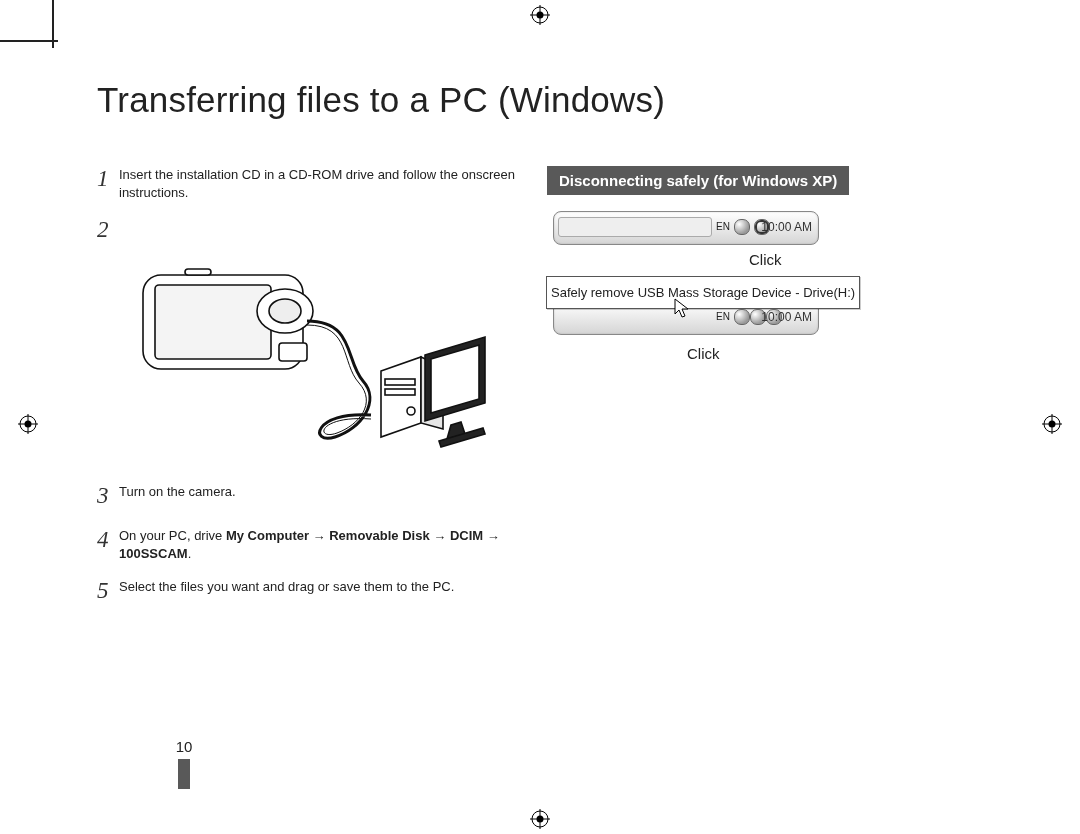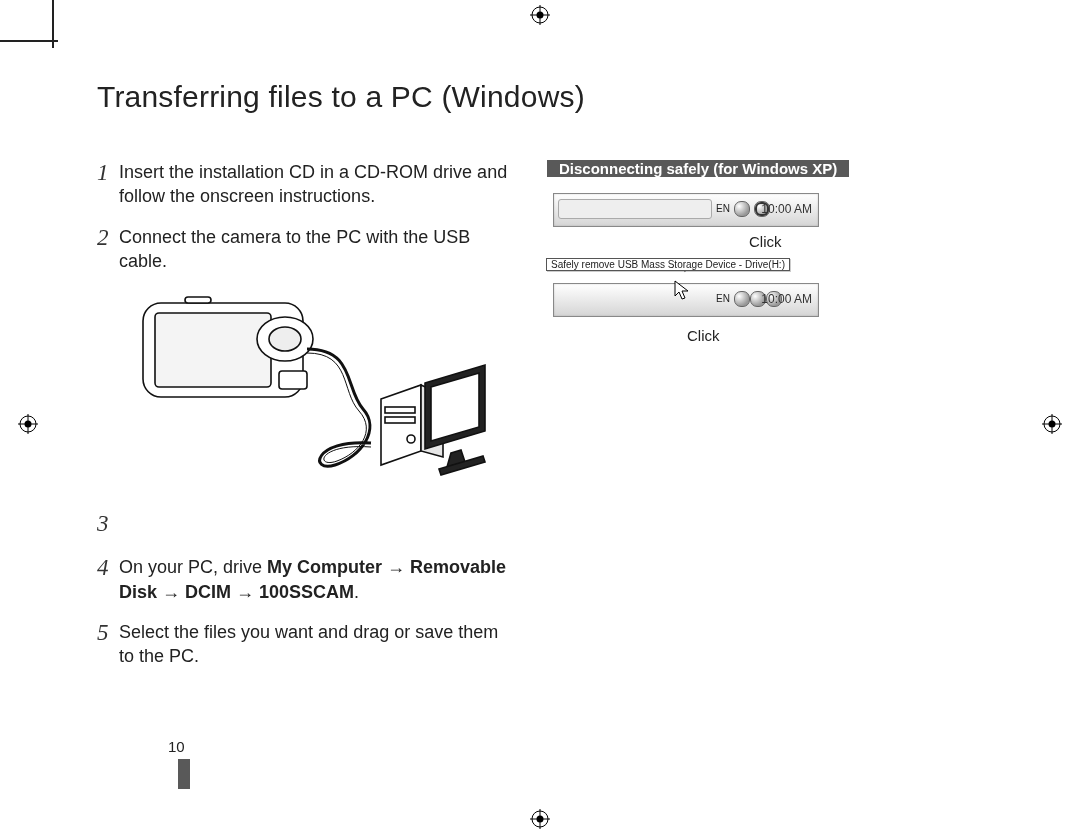--- a/index.html
+++ b/index.html
@@ -5,42 +5,42 @@
 html,body{margin:0;padding:0;width:1080px;height:834px;background:#fff;font-family:Arial,Helvetica,sans-serif;color:#222;position:relative}
 .crop-h{position:absolute;top:40px;left:-2px;width:60px;height:2px;background:#222}
 .crop-v{position:absolute;top:-2px;left:52px;width:2px;height:50px;background:#222}
 .reg{position:absolute;width:20px;height:20px}
 .reg svg{width:20px;height:20px}
 .reg.top{left:530px;top:5px}
 .reg.bottom{left:530px;bottom:5px}
 .reg.left{left:18px;top:414px}
 .reg.right{right:18px;top:414px}
 .page{position:absolute;left:97px;top:80px;width:920px}
-h1{font-family:Arial,Helvetica,sans-serif;font-weight:400;font-size:30px;margin:0 0 46px 0;letter-spacing:.2px}
+h1{font-family:Arial,Helvetica,sans-serif;font-weight:400;font-size:35px;margin:0 0 46px 0;letter-spacing:.2px}
 .cols{display:flex;gap:30px}
 .left-col{width:420px}
 .right-col{width:420px}
 .step{display:flex;margin-bottom:16px;line-height:1.35}
 .num{font-style:italic;font-family:"Times New Roman",serif;font-size:23px;width:22px;flex:none;margin-top:-3px;color:#333}
-.txt{font-size:18px}
+.txt{font-size:13px}
 .txt b{font-weight:700}
 .camera-svg{margin:2px 0 18px 28px}
-.banner{background:#595959;color:#fff;font-weight:700;font-size:15px;padding:0 12px;display:inline-block;margin-bottom:16px}
+.banner{background:#595959;color:#fff;font-weight:700;font-size:15px;padding:6px 12px;display:inline-block;margin-bottom:16px}
 .taskbar-wrap{margin-left:6px}
-.taskbar{width:264px;height:32px;background:linear-gradient(#fff,#d5d5d5);border:1px solid #888;border-radius:0;position:relative;box-shadow:inset 0 0 2px rgba(0,0,0,.2)}
+.taskbar{width:264px;height:32px;background:linear-gradient(#fff,#d5d5d5);border:1px solid #888;border-radius:8px;position:relative;box-shadow:inset 0 0 2px rgba(0,0,0,.2)}
 .taskbar .seg{position:absolute;top:5px;border:1px solid #aaa;background:#eee;border-radius:3px;height:18px}
 .taskbar .ico{position:absolute;top:7px;width:14px;height:14px;border-radius:7px;background:radial-gradient(circle at 30% 30%,#fff,#999 70%);border:1px solid #666}
 .taskbar .clock{position:absolute;right:6px;top:8px;font-size:12px;color:#333}
 .click-lbl{font-size:15px;margin-top:6px;margin-left:196px;margin-bottom:8px}
 .arrow-dn{font-size:15px;text-align:center;width:264px;margin-bottom:8px}
-.tooltip{position:absolute;left:-8px;top:-26px;background:#fff;border:1px solid #555;font-size:10px;padding:0 4px;white-space:nowrap;box-shadow:1px 1px 0 rgba(0,0,0,.2)}
+.tooltip{position:absolute;left:-8px;top:-26px;background:#fff;border:1px solid #555;font-size:13px;padding:8px 4px;white-space:nowrap;box-shadow:1px 1px 0 rgba(0,0,0,.2)}
 .cursor{position:absolute;left:120px;top:-4px}
 .click-lbl2{font-size:15px;margin-top:10px;margin-left:134px}
 .pagenum-wrap{position:absolute;left:168px;bottom:45px}
-.pagenum{font-size:15px;display:block;text-align:left;width:32px}
+.pagenum{font-size:15px;display:block;text-align:center;width:32px}
 .bar{width:12px;height:30px;background:#595959;margin:4px auto 0}
 </style>
 </head>
 <body>
 
 <div class="crop-h"></div>
 <div class="crop-v"></div>
 
 <div class="reg top"><svg viewBox="0 0 20 20">
       <circle cx="10" cy="10" r="8" fill="none" stroke="#000" stroke-width="1"></circle>
@@ -73,21 +73,20 @@
   <div class="cols">
     <div class="left-col">
 
       <div class="step">
         <div class="num">1</div>
         <div class="txt">Insert the installation CD in a CD-ROM drive and follow the onscreen instructions.</div>
       </div>
 
       <div class="step">
         <div class="num">2</div>
-        <div class="txt">Connect the camera to the PC with the USB cable.</div>
       </div>
 
       <div class="camera-svg">
         <svg width="370" height="200" viewBox="0 0 370 200">
 
           <g stroke="#111" stroke-width="1.6" fill="#fff">
             <rect x="18" y="14" width="160" height="94" rx="18" fill="#fff"></rect>
             <rect x="30" y="24" width="116" height="74" rx="4" fill="#f4f4f4"></rect>
             <ellipse cx="160" cy="50" rx="28" ry="22" fill="#fff"></ellipse>
             <ellipse cx="160" cy="50" rx="16" ry="12" fill="#eee"></ellipse>
@@ -110,20 +109,21 @@
             <path d="M300 94 l60 -18 l0 66 l-60 18 z" fill="#222"></path>
             <path d="M306 98 l48 -14 l0 54 l-48 14 z" fill="#fff"></path>
             <path d="M326 164 l10 -3 l4 12 l-18 5 z" fill="#222"></path>
             <path d="M314 180 l44 -13 l2 6 l-44 13 z" fill="#222"></path>
           </g>
         </svg>
       </div>
 
       <div class="step">
         <div class="num">3</div>
+        <div class="txt">Turn on the camera.</div>
       </div>
 
       <div class="step">
         <div class="num">4</div>
         <div class="txt">
           <span>On your PC, drive </span><b>My Computer → Removable Disk → DCIM → 100SSCAM</b><span>.</span>
         </div>
       </div>
 
       <div class="step">

